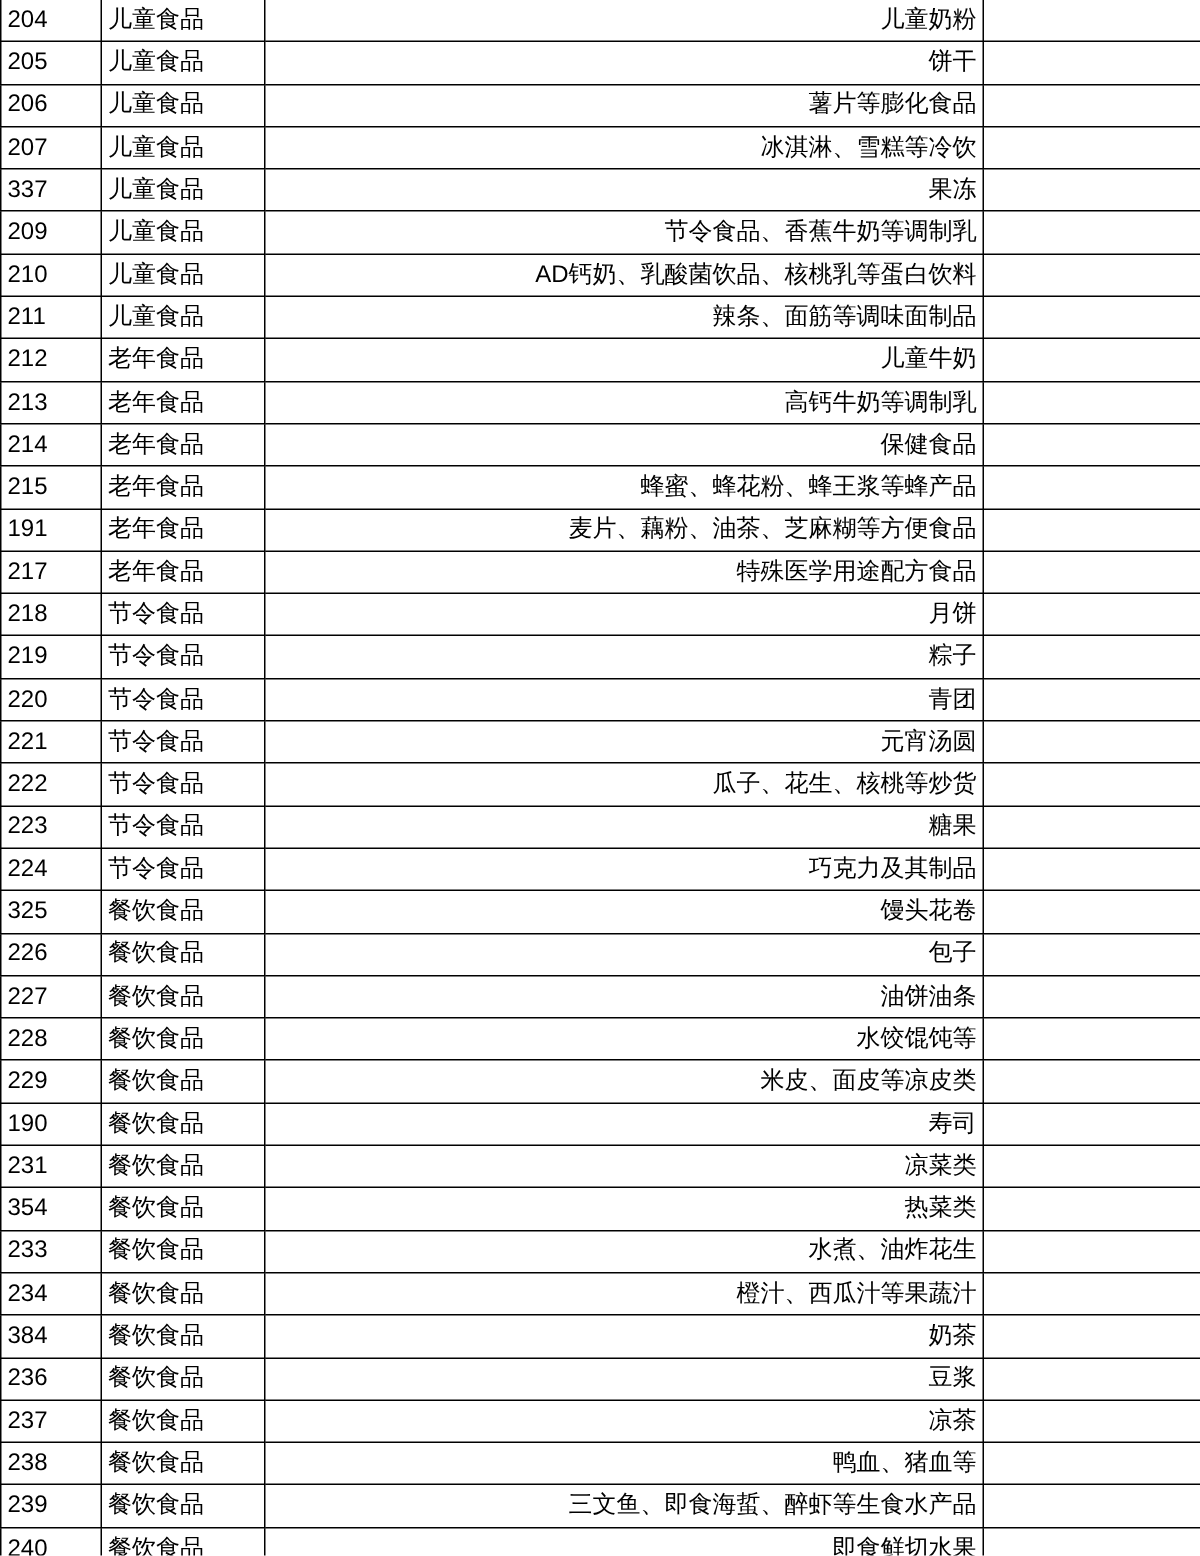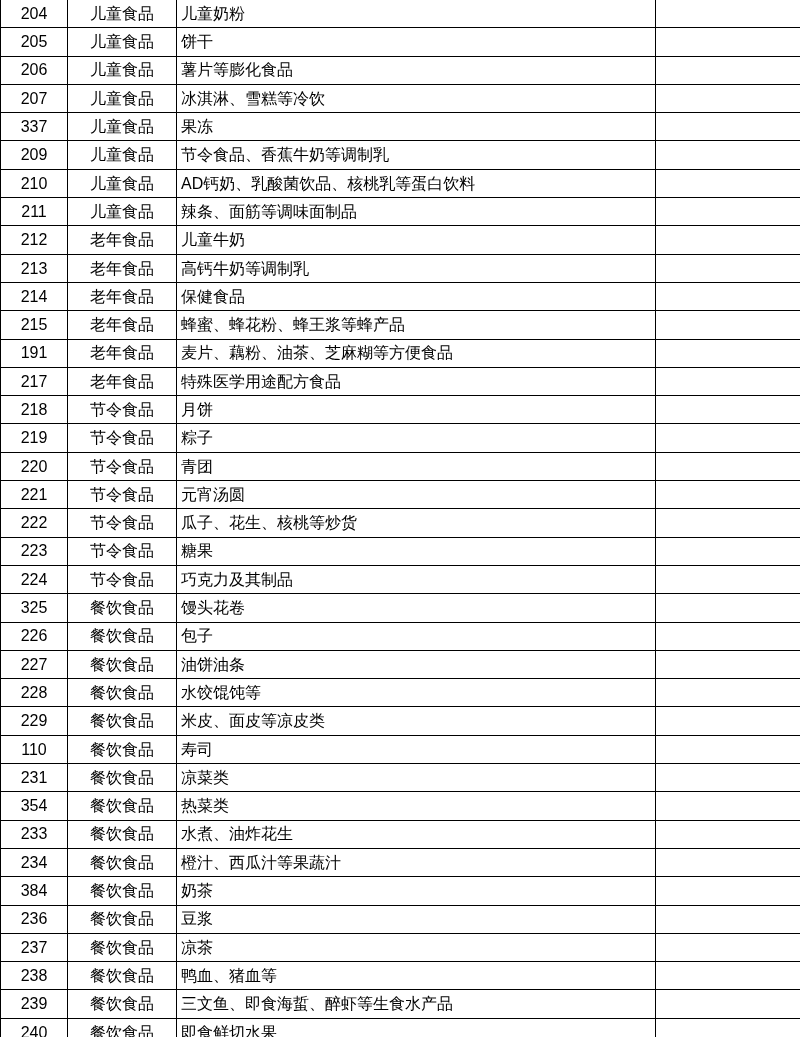--- a/index.html
+++ b/index.html
@@ -28,32 +28,32 @@
     height: 27.3px;
     padding: 0 4px;
     font-size: 16px;
     line-height: 1.1;
     vertical-align: middle;
     white-space: nowrap;
     overflow: hidden;
   }
   td.col-id {
     width: 58px;
-    text-align: center;
+    text-align: left;
     padding-right: 3px;
     border-left: none;
   }
   td.col-cat {
     width: 100px;
-    text-align: center;
+    text-align: left;
     padding-left: 2px;
   }
   td.col-name {
     width: 470px;
-    text-align: left;
+    text-align: right;
     padding-left: 6px;
   }
   td.col-val {
     width: 170px;
     text-align: right;
     padding-right: 6px;
     border-right: none;
   }
   tr:first-child td {
     border-top: none;
@@ -215,21 +215,21 @@
           <td class="col-name">水饺馄饨等</td>
           <td class="col-val">115</td>
         </tr>
         <tr>
           <td class="col-id">229</td>
           <td class="col-cat">餐饮食品</td>
           <td class="col-name">米皮、面皮等凉皮类</td>
           <td class="col-val">285</td>
         </tr>
         <tr>
-          <td class="col-id">110</td>
+          <td class="col-id">190</td>
           <td class="col-cat">餐饮食品</td>
           <td class="col-name">寿司</td>
           <td class="col-val">0</td>
         </tr>
         <tr>
           <td class="col-id">231</td>
           <td class="col-cat">餐饮食品</td>
           <td class="col-name">凉菜类</td>
           <td class="col-val">60</td>
         </tr>

